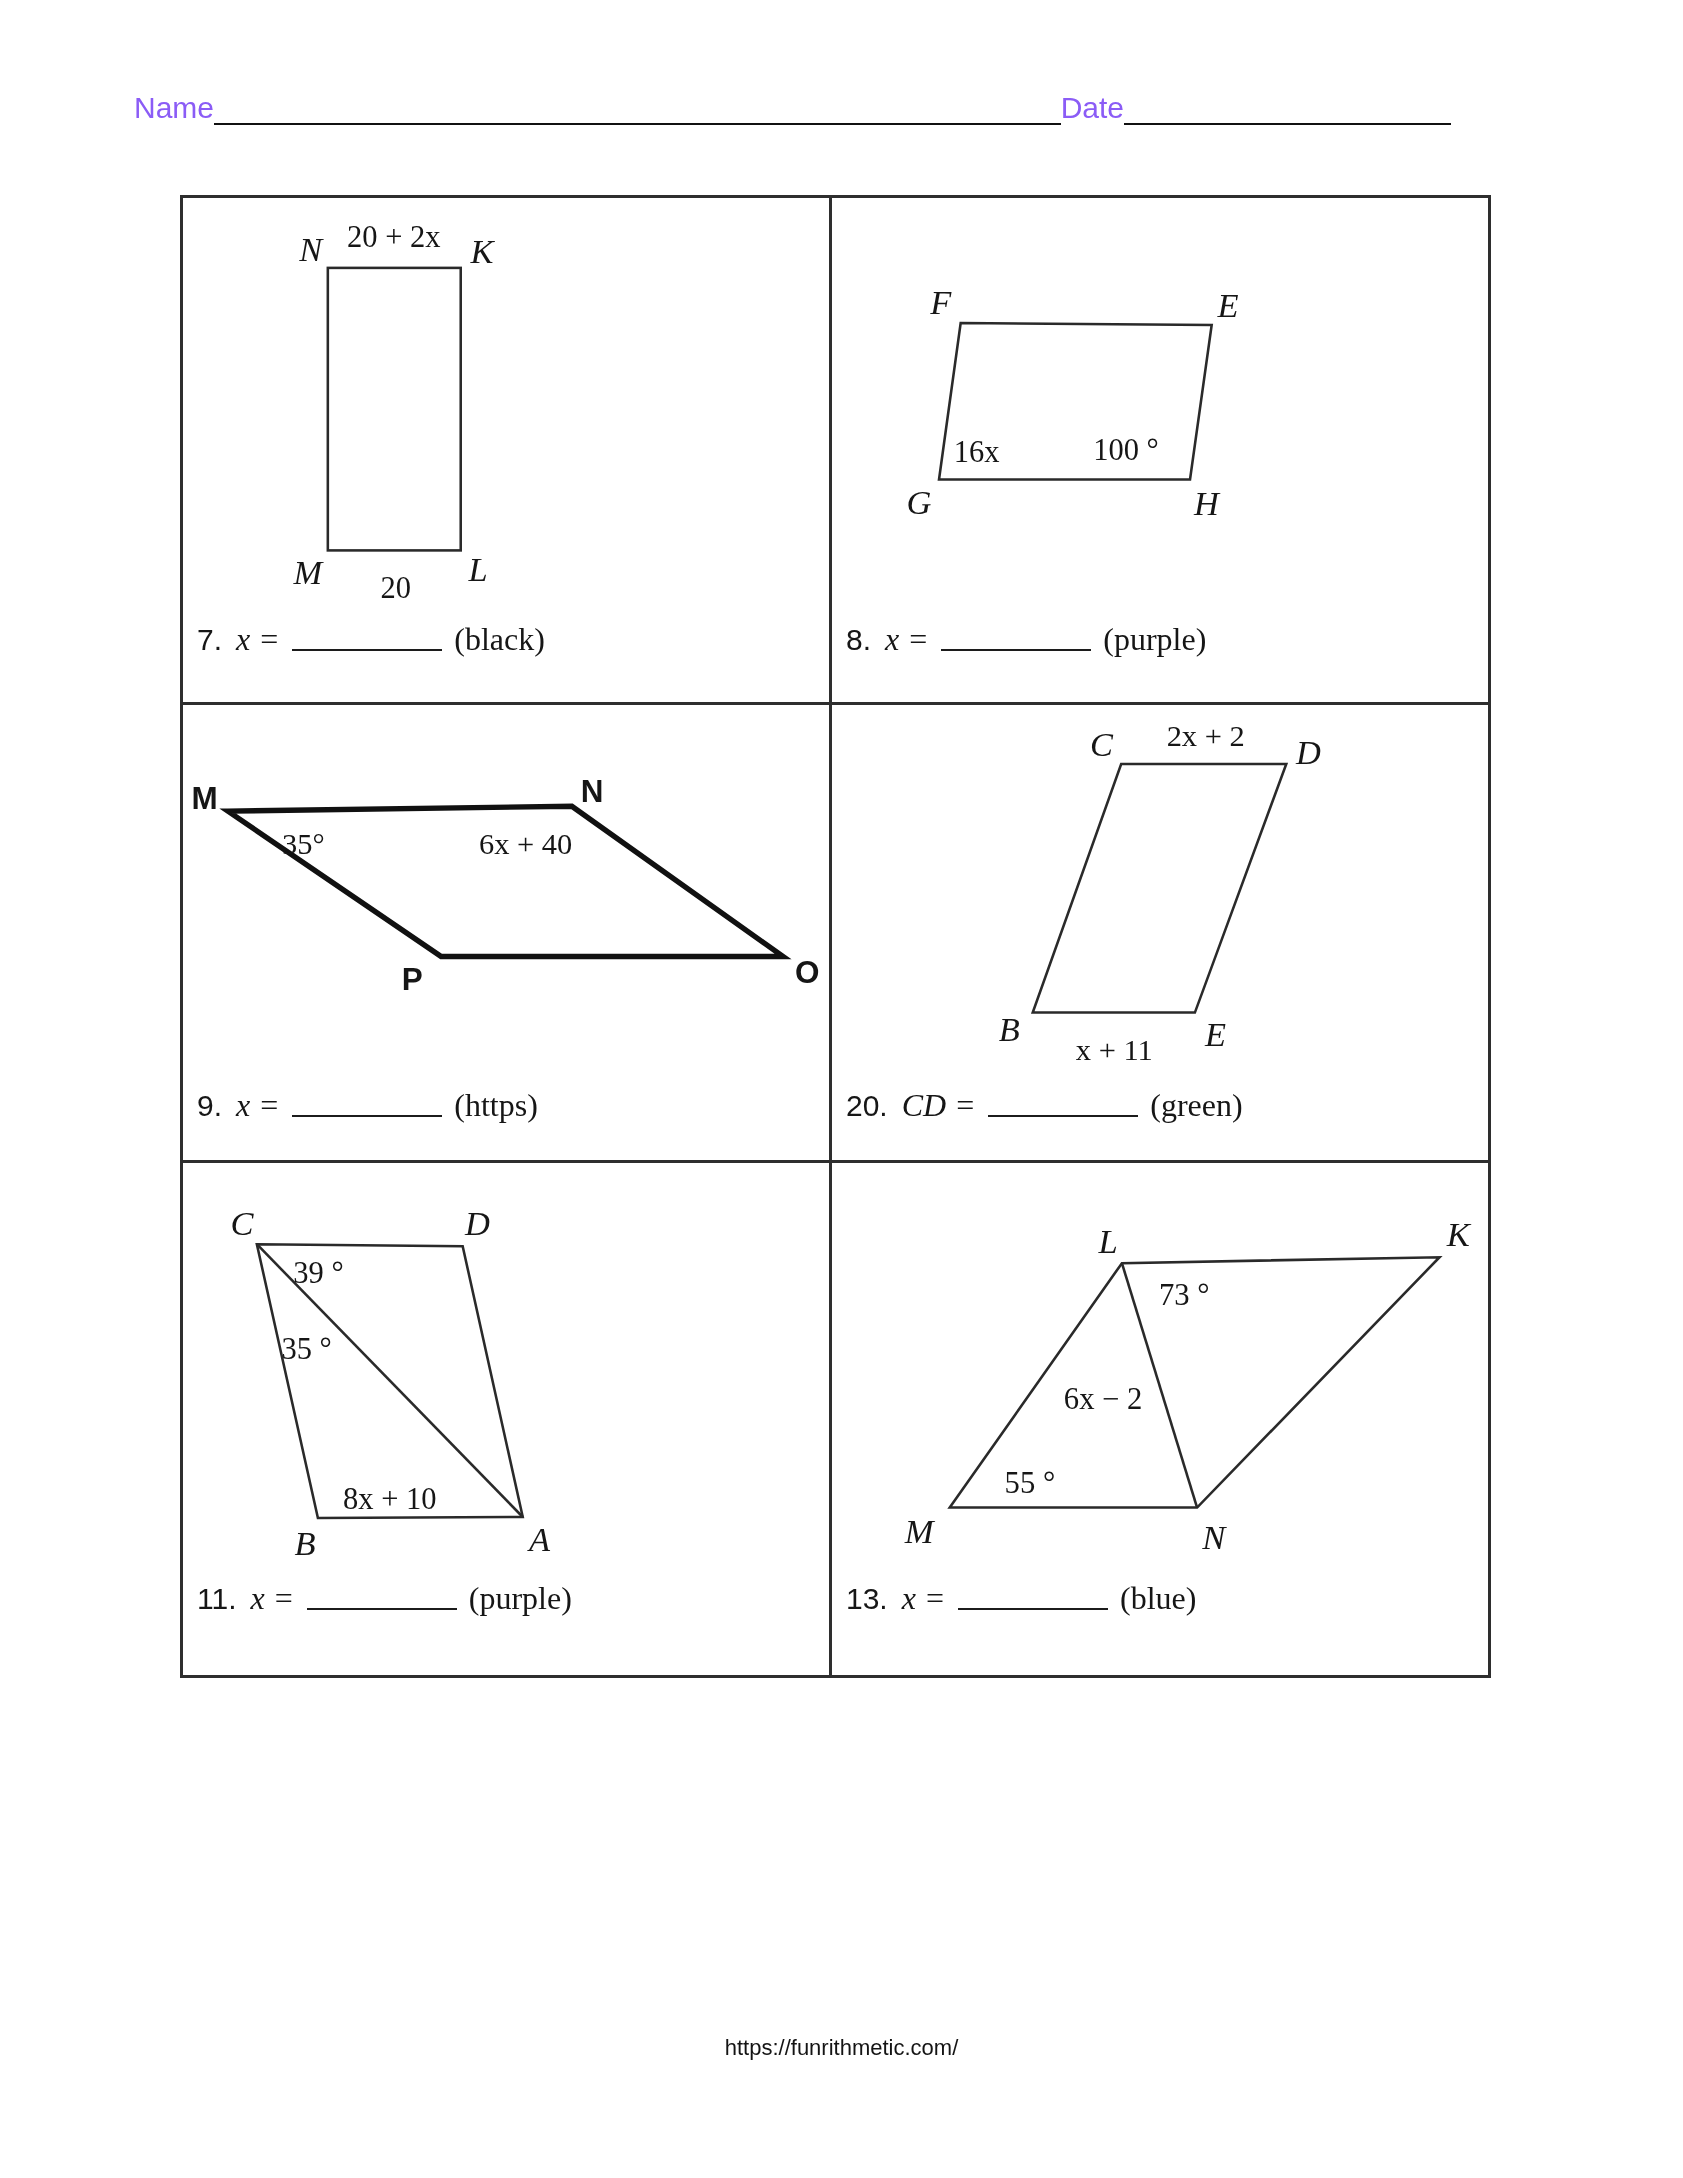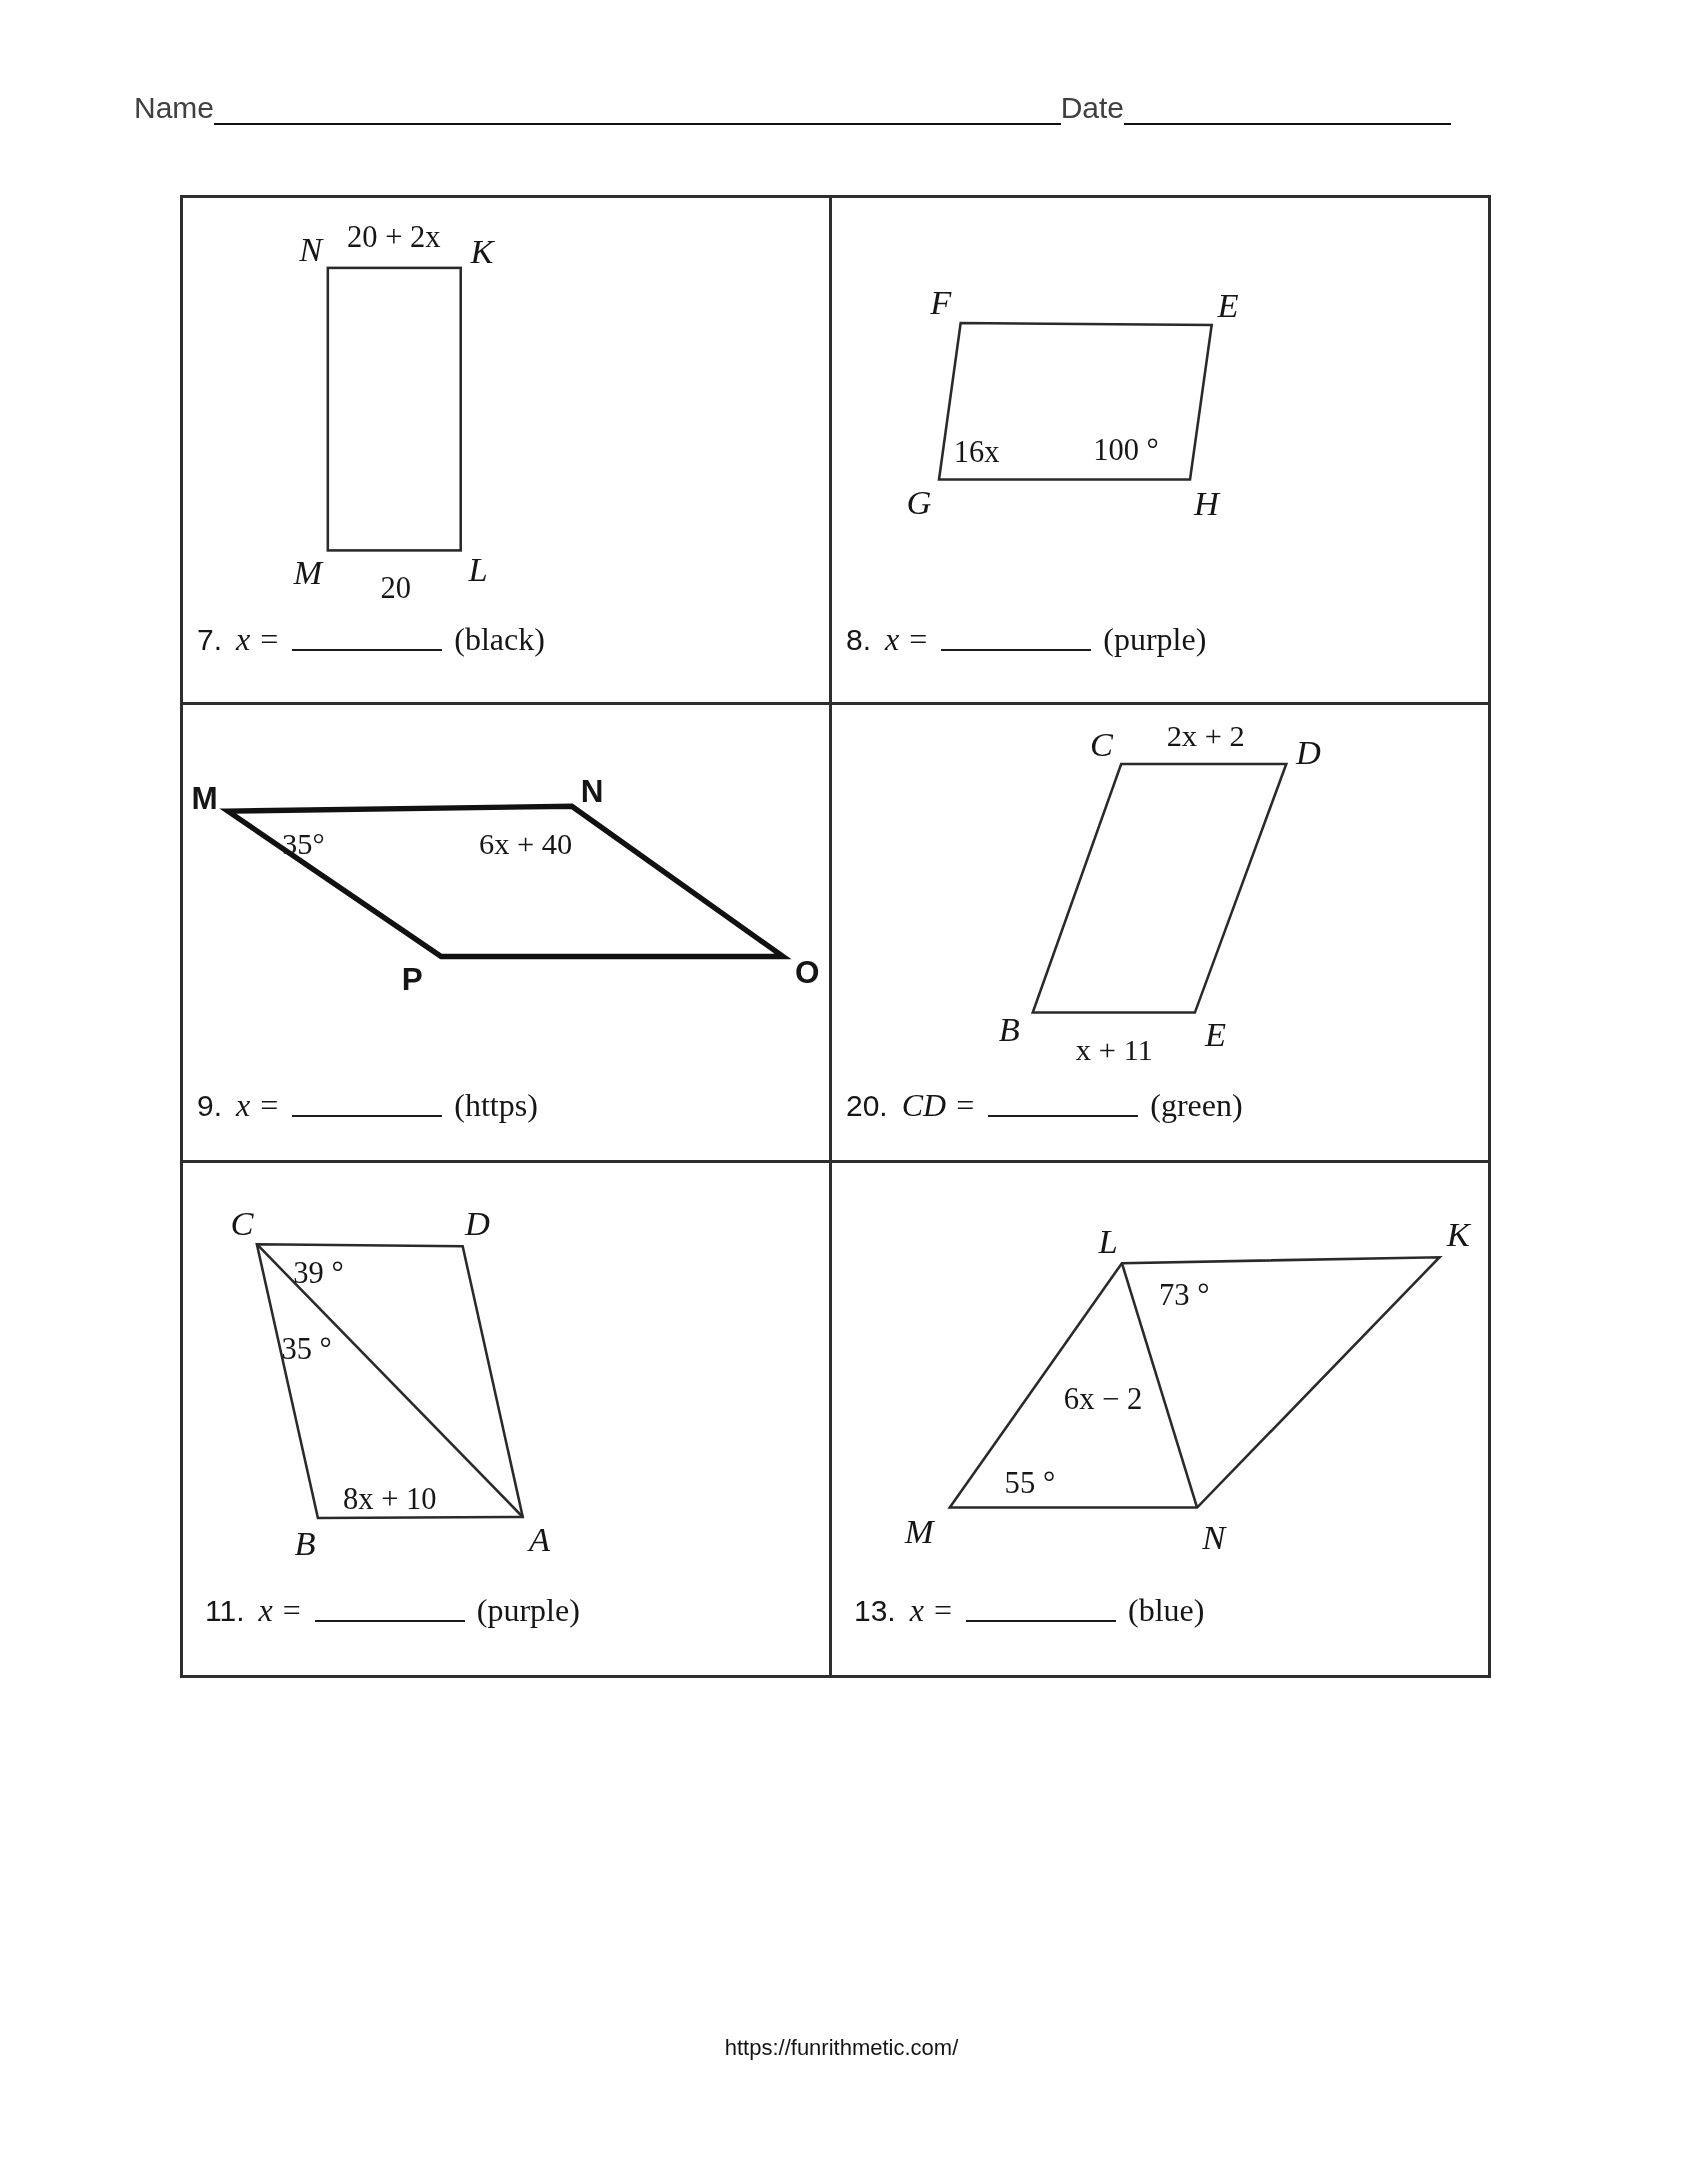--- a/index.html
+++ b/index.html
@@ -4,21 +4,21 @@
 <style>
   html,body{margin:0;padding:0;}
   body{
     width:1683px;height:2178px;position:relative;background:#ffffff;
     font-family:"Liberation Serif", serif;color:#161616;overflow:hidden;
   }
   
   .header{
     position:absolute;left:134px;top:91px;width:1317px;
     display:flex;align-items:flex-end;
-    font-family:"Liberation Sans", sans-serif;font-size:30px;color:#404040;
+    font-family:"Liberation Sans", sans-serif;font-size:30px;color:#8b5cf6;
   }
   .hline{border-bottom:2.6px solid #111;height:6px;}
   .hline.grow{flex:1;}
   .hline.date{width:327px;}
   
   .sheet{
     position:absolute;left:180px;top:195px;
     border:3px solid #2e2e2e;
     display:grid;grid-template-columns:649px 656px;grid-template-rows:507px 458px 512px;
   }
@@ -34,21 +34,21 @@
   .vlab-sans{font-family:"Liberation Sans", sans-serif;font-weight:600;font-size:32px;font-style:normal;}
   .expr{font-family:"Liberation Serif", serif;font-size:31px;font-style:normal;}
   .mid{text-anchor:middle;}
   
   .question{
     position:absolute;left:14px;display:flex;align-items:baseline;
     font-size:32px;white-space:nowrap;
   }
   .q-r1{bottom:44px;}
   .q-r2{bottom:36px;}
-  .q-r3{bottom:46px;margin-left:8px;}
+  .q-r3{bottom:58px;}
   .qnum{font-family:"Liberation Sans", sans-serif;font-size:30px;margin-right:14px;}
   .qvar{font-family:"Liberation Serif", serif;font-style:italic;margin-right:10px;}
   .qeq{font-family:"Liberation Serif", serif;margin-right:14px;}
   .qblank{
     display:inline-block;width:150px;border-bottom:2.6px solid #1c1c1c;
     align-self:flex-end;margin-bottom:7px;margin-right:12px;
   }
   .qcolor{font-family:"Liberation Serif", serif;}
   
   .footer{

